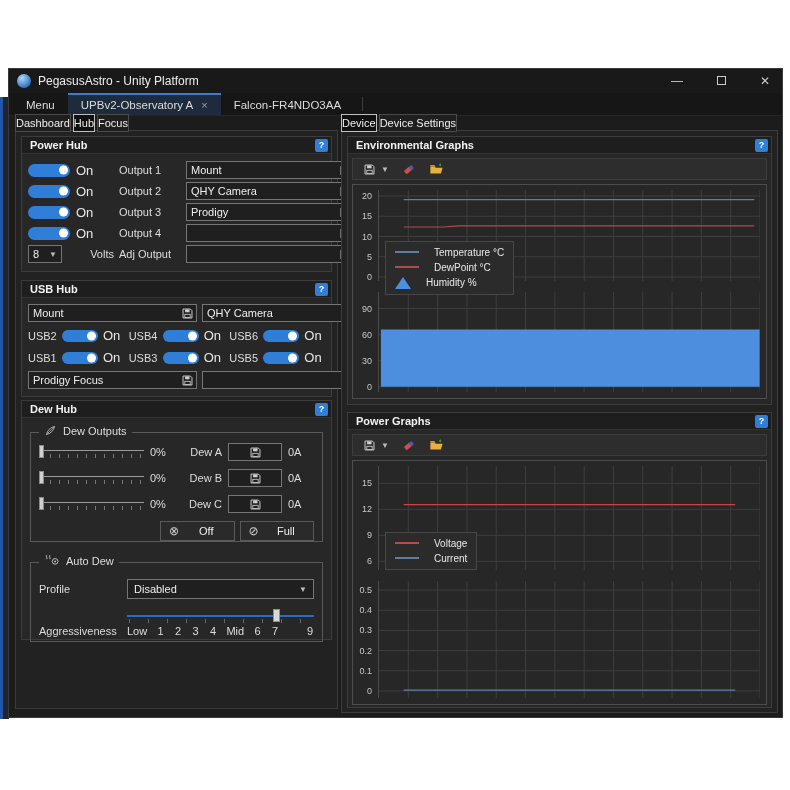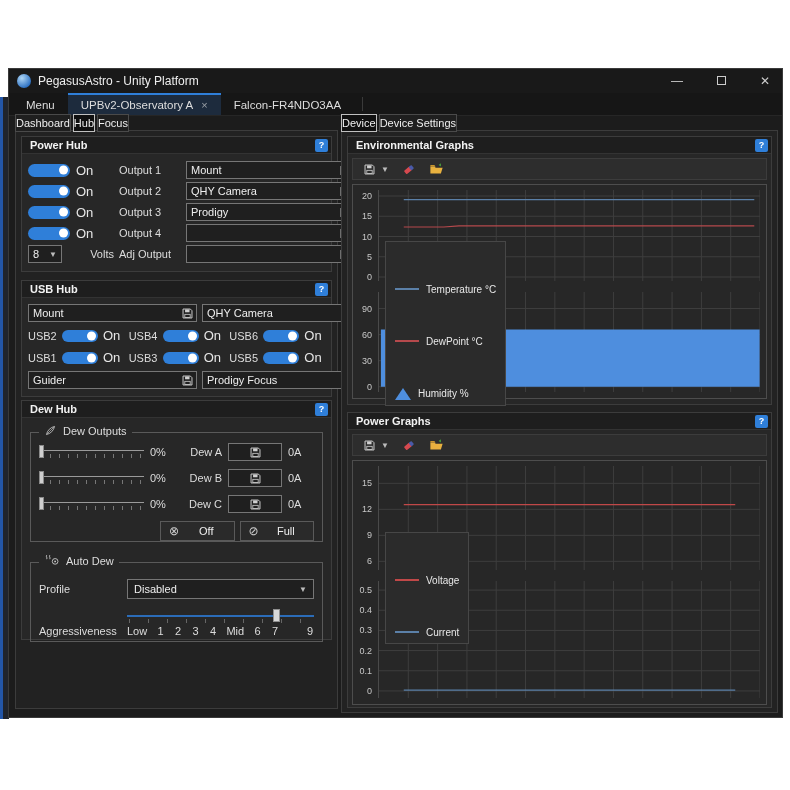--- a/index.html
+++ b/index.html
@@ -84,21 +84,21 @@
   
   .toolbar{height:22px;margin:4px;background:#2d2d2d;border:1px solid #3c3c3c;display:flex;align-items:center;gap:13px;padding:0 8px;}
   .tbtn{display:flex;align-items:center;gap:3px;}
   .chartbox{margin:0 4px 4px;border:1px solid #4d4d4d;background:#272727;}
   .chart{position:relative;}
   .yticks{position:absolute;left:0;top:5px;bottom:6px;width:23px;}
   .ytick{position:absolute;right:4px;font-size:9px;color:#c8c8c8;}
   .plot{position:absolute;left:25px;right:6px;top:5px;bottom:6px;border-left:1px solid #4a4a4a;}
   .plot svg{position:absolute;inset:0;width:100%;height:100%;}
   .legend{position:absolute;background:#2b2b2b;border:1px solid #474747;padding:5px 9px;display:flex;flex-direction:column;gap:4px;z-index:2;}
-  .lg-row{display:flex;align-items:center;gap:7px;font-size:10px;color:#e8e8e8;white-space:nowrap;margin-top:37px;}
+  .lg-row{display:flex;align-items:center;gap:15px;font-size:10px;color:#e8e8e8;white-space:nowrap;}
   .sw{width:24px;height:2px;flex:0 0 auto;}
   .tri{width:0;height:0;border-left:8px solid transparent;border-right:8px solid transparent;border-bottom:12px solid #4e8ede;flex:0 0 auto;}
 </style>
 </head>
 <body>
 
 <div class="back-edge"></div>
 
 <div class="window">
 
@@ -307,30 +307,20 @@
               <span class="tog sm"></span>
               <span class="onlbl">On</span>
             </span>
           <span class="usbcell">
               <span class="lbl">USB5</span>
               <span class="tog sm"></span>
               <span class="onlbl">On</span>
             </span>
         </div>
         <div class="usb-grid" style="margin-bottom:1px;">
-          <span class="field">
-              <input value="Guider" style="">
-              <span class="save-btn">
-                <svg width="13" height="13" viewBox="0 0 16 16">
-                  <path d="M2.5 2.5h9l2 2v9h-11z" fill="none" stroke="#cfcfcf" stroke-width="1.2"></path>
-                  <rect x="5" y="3" width="5.5" height="3.5" fill="#cfcfcf"></rect>
-                  <rect x="4.7" y="9" width="6.6" height="4" fill="none" stroke="#cfcfcf" stroke-width="1"></rect>
-                </svg>
-              </span>
-            </span>
           <span class="field">
               <input value="Prodigy Focus" style="">
               <span class="save-btn">
                 <svg width="13" height="13" viewBox="0 0 16 16">
                   <path d="M2.5 2.5h9l2 2v9h-11z" fill="none" stroke="#cfcfcf" stroke-width="1.2"></path>
                   <rect x="5" y="3" width="5.5" height="3.5" fill="#cfcfcf"></rect>
                   <rect x="4.7" y="9" width="6.6" height="4" fill="none" stroke="#cfcfcf" stroke-width="1"></rect>
                 </svg>
               </span>
             </span>

